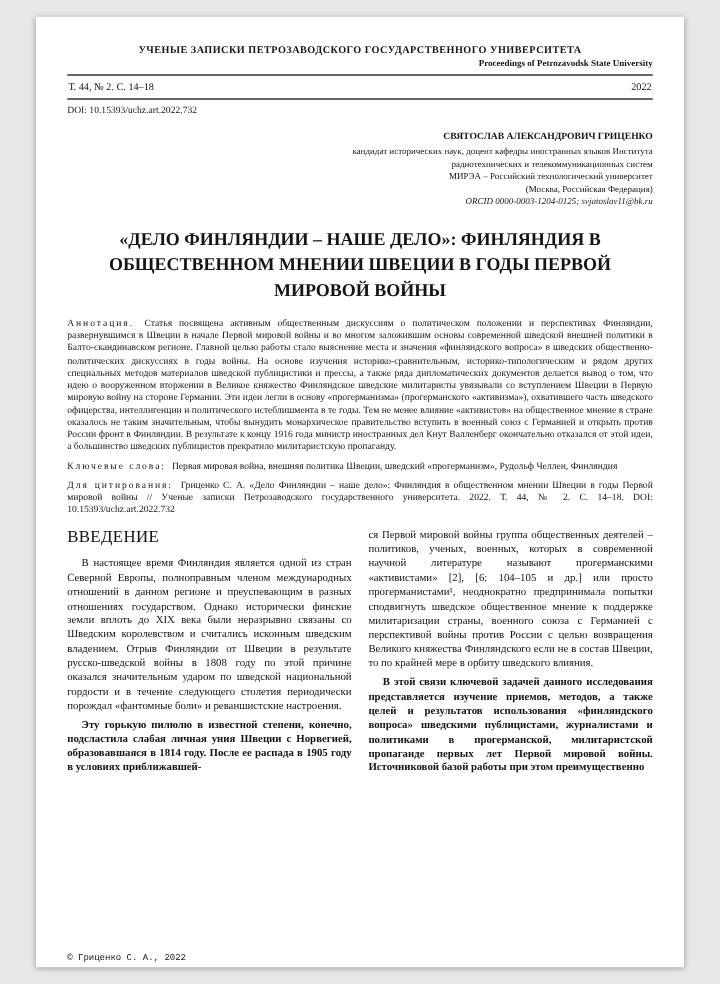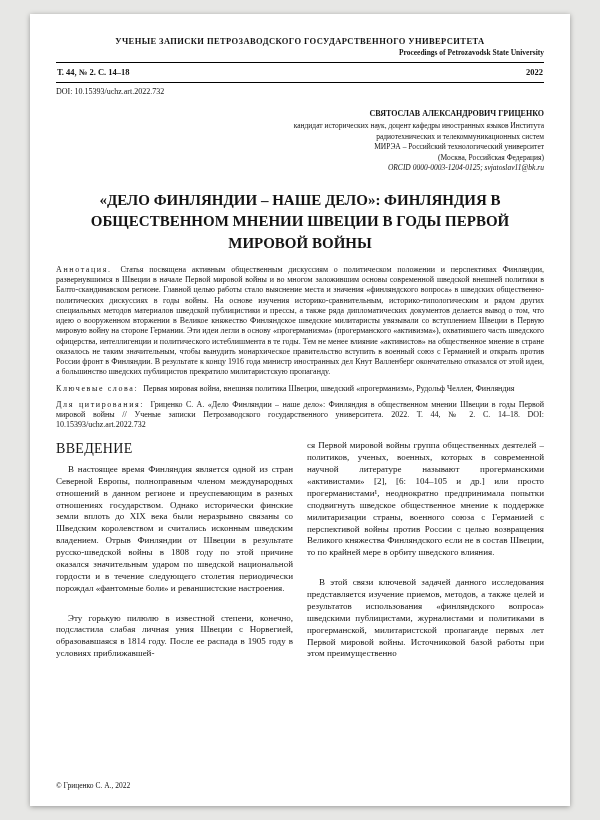--- a/index.html
+++ b/index.html
@@ -36,21 +36,21 @@
     margin-top: 2px;
   }
   .rule {
     border-top: 1px solid #000;
     margin: 5px 0 4px 0;
     height: 0;
   }
   .vol-row {
     display: flex;
     justify-content: space-between;
-    font-weight: bold;
+    font-weight: normal;
     font-size: 8.5px;
     padding: 0 1px;
   }
   .meta-row {
     display: grid;
     grid-template-columns: 1fr auto 1fr;
     font-size: 8px;
     margin-top: 6px;
     align-items: baseline;
   }
@@ -94,28 +94,29 @@
     text-align: justify;
   }
   .col { flex: 1 1 0; min-width: 0; }
   .intro-heading {
     font-size: 14px;
     font-weight: normal;
     margin: 0 0 5px 0;
     letter-spacing: 0.3px;
   }
   .body-p { margin: 0; text-indent: 12px; }
-  .body-p + .body-p { margin-top: 18px; }
+  .body-p + .body-p { margin-top: 4px; font-weight: bold; }
   .no-indent { text-indent: 0; }
   
   .page-footer {
     position: absolute;
     left: 26px;
-    bottom: 16px;
+    bottom: 3px;
     font-size: 7.5px;
+    font-family: Liberation Mono, monospace;
   }
 </style>
 </head>
 <body>
 
 <div class="page">
 
   <header>
     <div class="journal-title">УЧЕНЫЕ ЗАПИСКИ ПЕТРОЗАВОДСКОГО ГОСУДАРСТВЕННОГО УНИВЕРСИТЕТА</div>
     <div class="journal-subtitle">Proceedings of Petrozavodsk State University</div>

